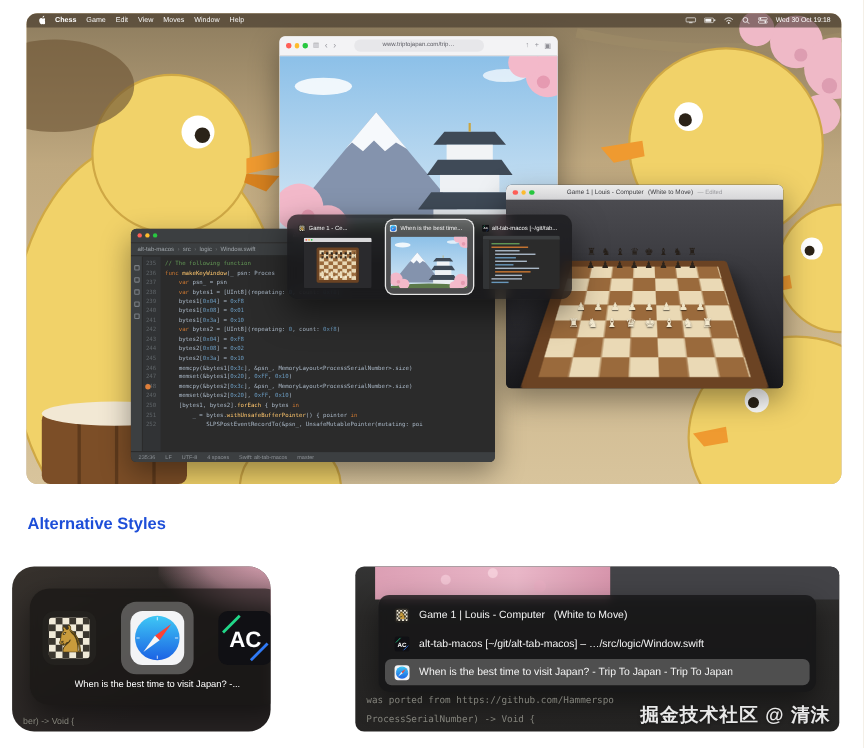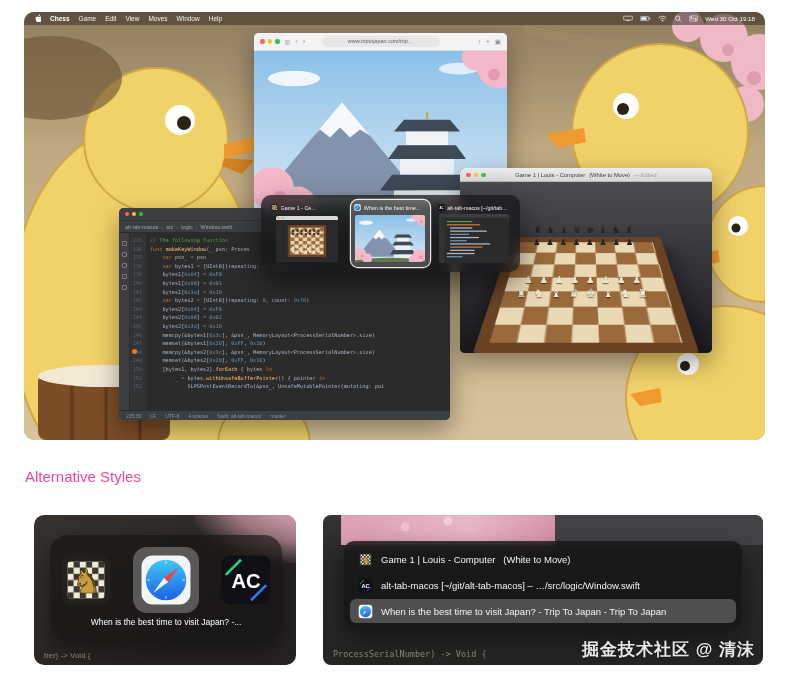--- a/index.html
+++ b/index.html
@@ -83,24 +83,24 @@
   .sw-head{display:flex;align-items:center;gap:2.5px;height:9px}
   .sw-ico{width:7px;height:7px;flex:0 0 7px}
   .sw-label{font-size:5.4px;color:#f2f2f2;white-space:nowrap;overflow:hidden;text-overflow:ellipsis;font-family:"Liberation Sans",sans-serif}
   .sw-thumb{flex:1;display:flex;justify-content:center;align-items:center}
   .thumb{border-radius:2px;display:block}
   .thumb-chess{width:62px;height:46px}
   .thumb-safari{width:70px;height:47px}
   .thumb-appcode{width:70px;height:49px}
 
   
-  #alt-heading{position:absolute;left:25px;top:468px;font-size:15px;font-weight:400;color:#ec4899}
-
-  
-  #icons-shot{left:34px;top:515px;width:262px;height:150px;border-radius:10px;background:linear-gradient(150deg,#37322d,#272323 70%)}
+  #alt-heading{position:absolute;left:25px;top:468px;font-size:15px;font-weight:700;color:#1d4ed8}
+
+  
+  #icons-shot{left:11px;top:515px;width:235px;height:150px;border-radius:20px;background:linear-gradient(150deg,#37322d,#272323 70%)}
   .pink-corner{position:absolute;right:-8px;top:-10px;width:110px;height:58px;background:radial-gradient(ellipse at top right,#e6aabc 0%,rgba(230,170,188,.6) 45%,rgba(230,170,188,0) 75%)}
   #big-switcher{position:absolute;left:16px;top:20px;width:232px;height:106px;background:rgba(20,18,16,.62);border-radius:18px;box-shadow:0 10px 26px rgba(0,0,0,.45);display:flex;flex-direction:column;align-items:center;padding-top:12px;backdrop-filter:blur(4px)}
   #big-icons{display:flex;align-items:center;gap:14px}
   .big-icon{width:66px;height:66px;display:flex;align-items:center;justify-content:center;border-radius:14px}
   .big-icon.selected{background:rgba(255,255,255,.27)}
   .big-ico{width:54px;height:54px}
   .big-caption{margin-top:4px;font-size:8.5px;color:#fff;max-width:214px;white-space:nowrap;overflow:hidden;text-overflow:ellipsis}
   .code-ghost{position:absolute;left:10px;bottom:5px;font-family:Liberation Sans, sans-serif;font-size:8px;color:#97978c;opacity:.85;white-space:pre}
 
   
@@ -411,20 +411,21 @@
           </svg>
           <span class="t-label">alt-tab-macos [~/git/alt-tab-macos] – …/src/logic/Window.swift</span>
         </div>
         <div class="t-row selected">
           <svg class="t-ico">
             <use href="#icon-safari"></use>
           </svg>
           <span class="t-label">When is the best time to visit Japan? - Trip To Japan - Trip To Japan</span>
         </div>
       </div>
+    <div class="ghost2 g2a">was ported from https://github.com/Hammerspo</div>
     <div class="ghost2 g2b">ProcessSerialNumber) -&gt; Void {</div>
     <div class="watermark">掘金技术社区 @ 清沫</div>
   </figure>
 
   <svg width="0" height="0" style="position:absolute" aria-hidden="true">
     <defs>
       <linearGradient id="safg" x1="0" y1="0" x2="0" y2="1">
         <stop offset="0" stop-color="#3fc8f5"></stop>
           <stop offset="1" stop-color="#1b62e4"></stop>
       </linearGradient>

